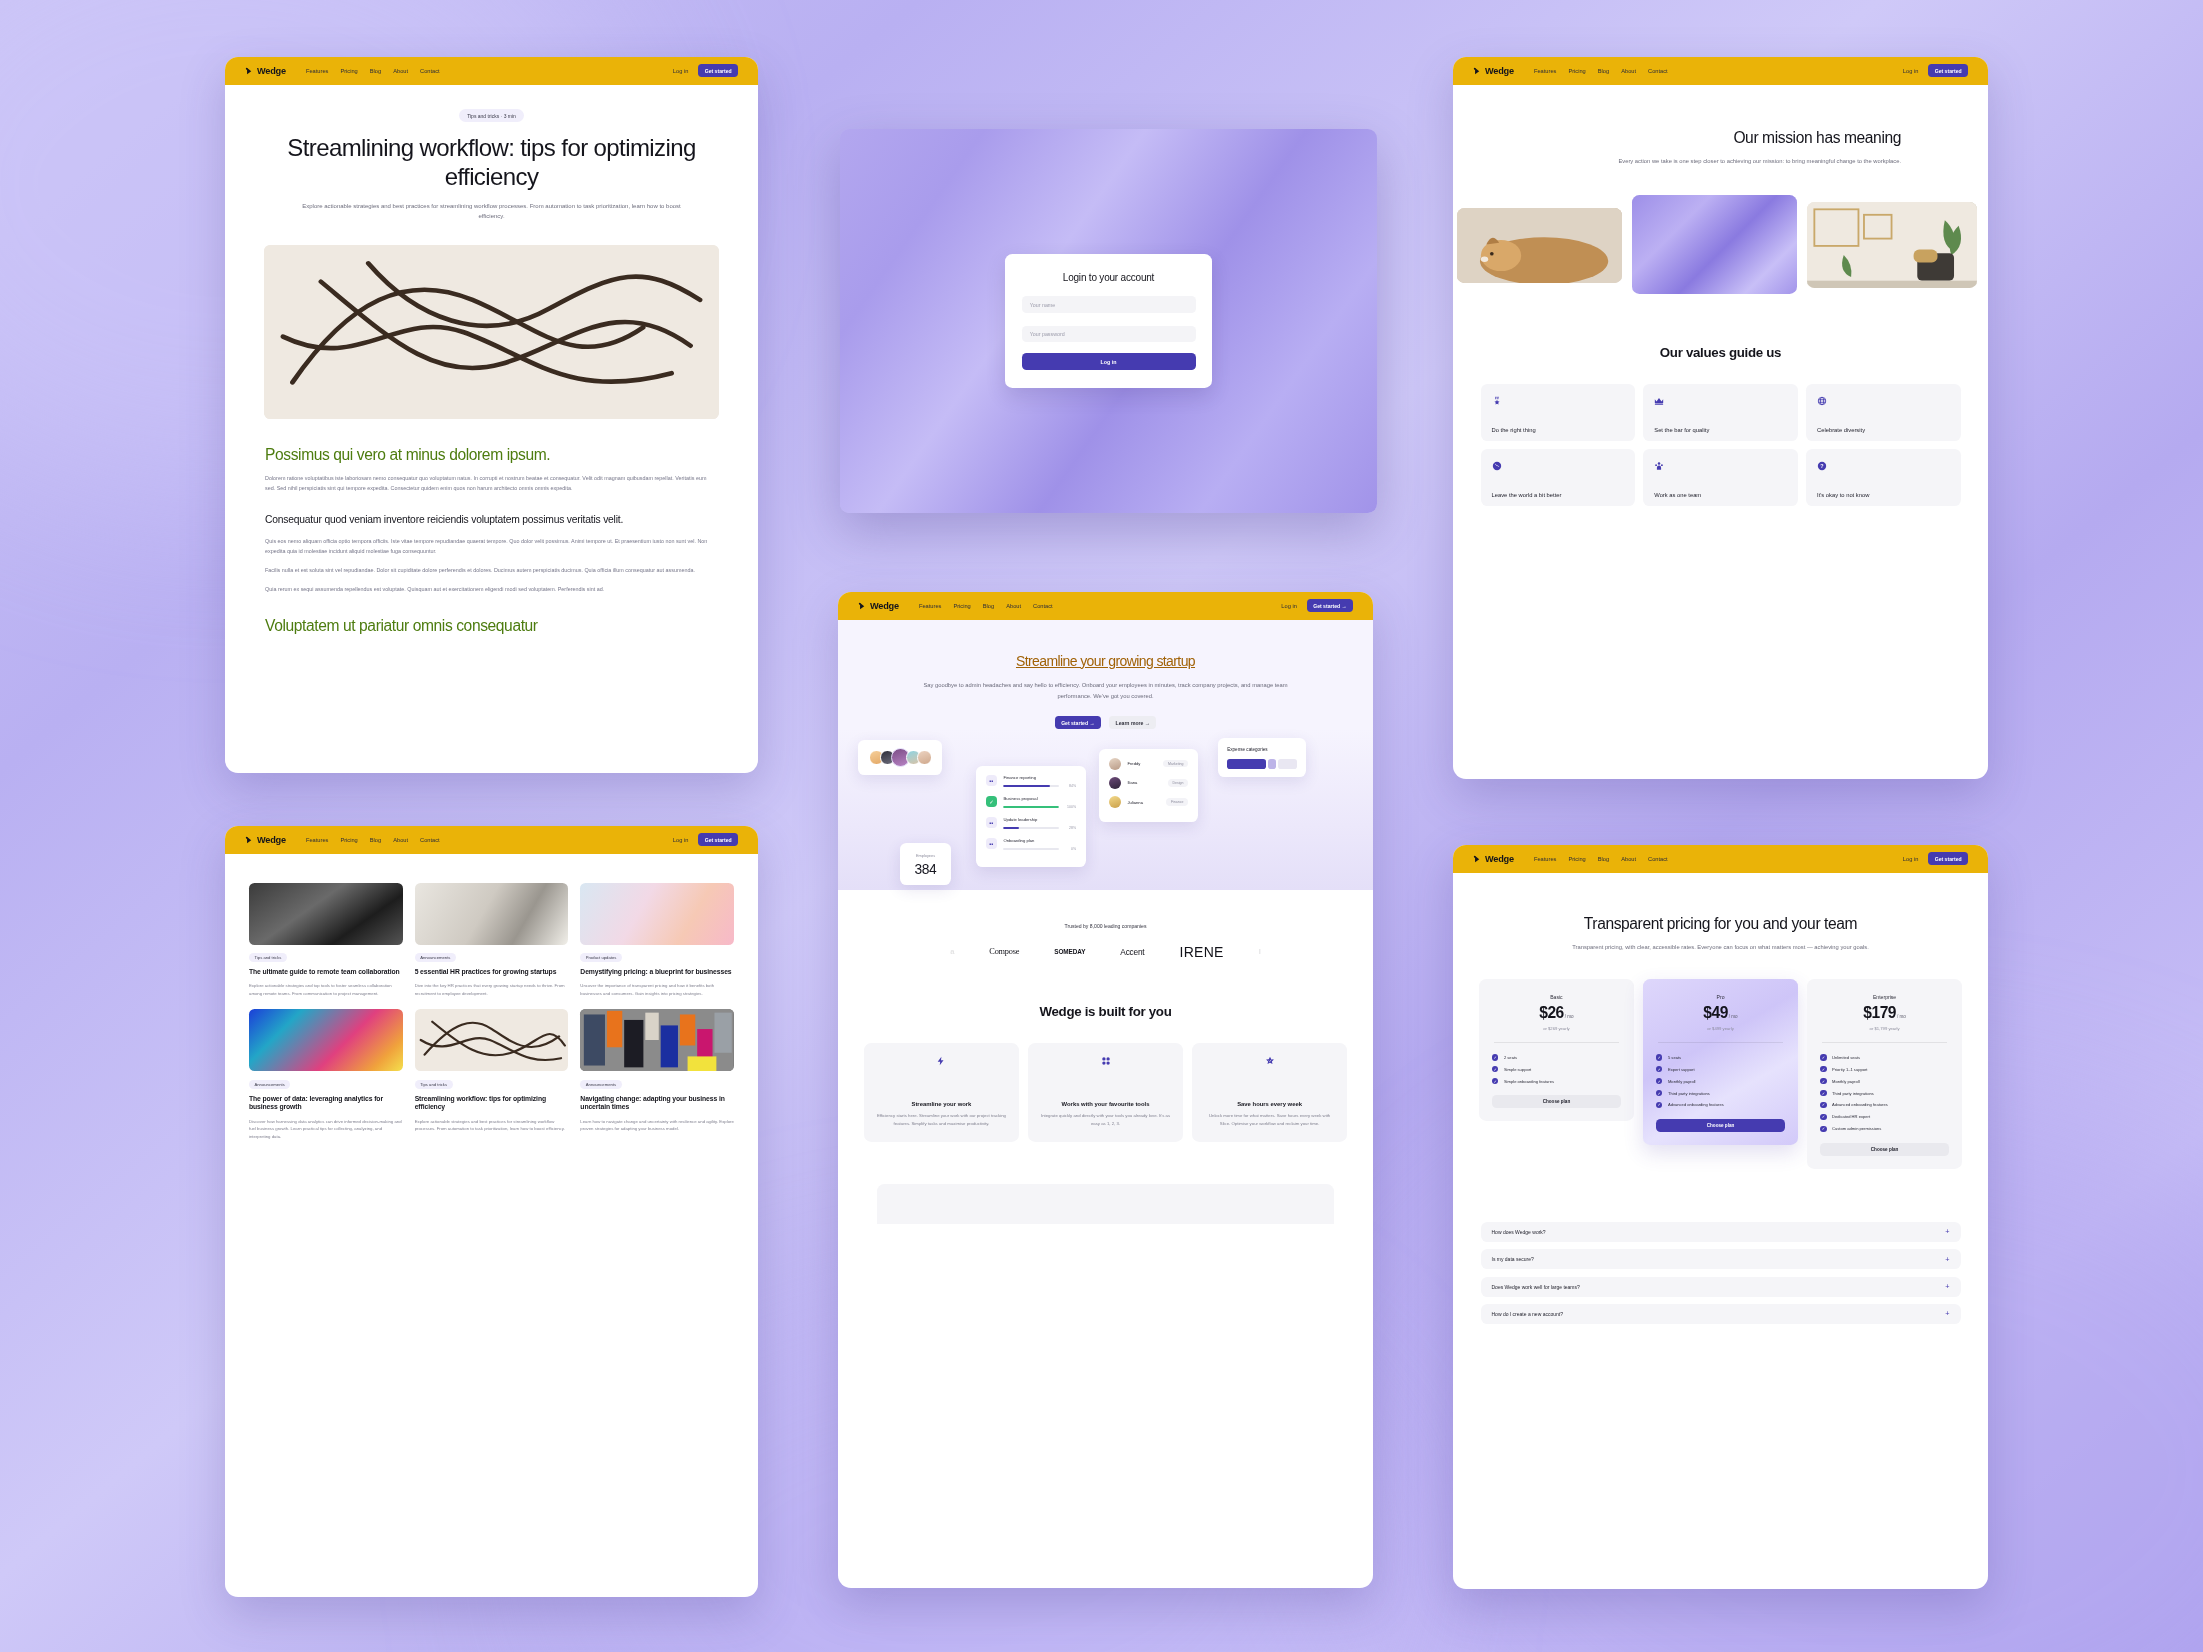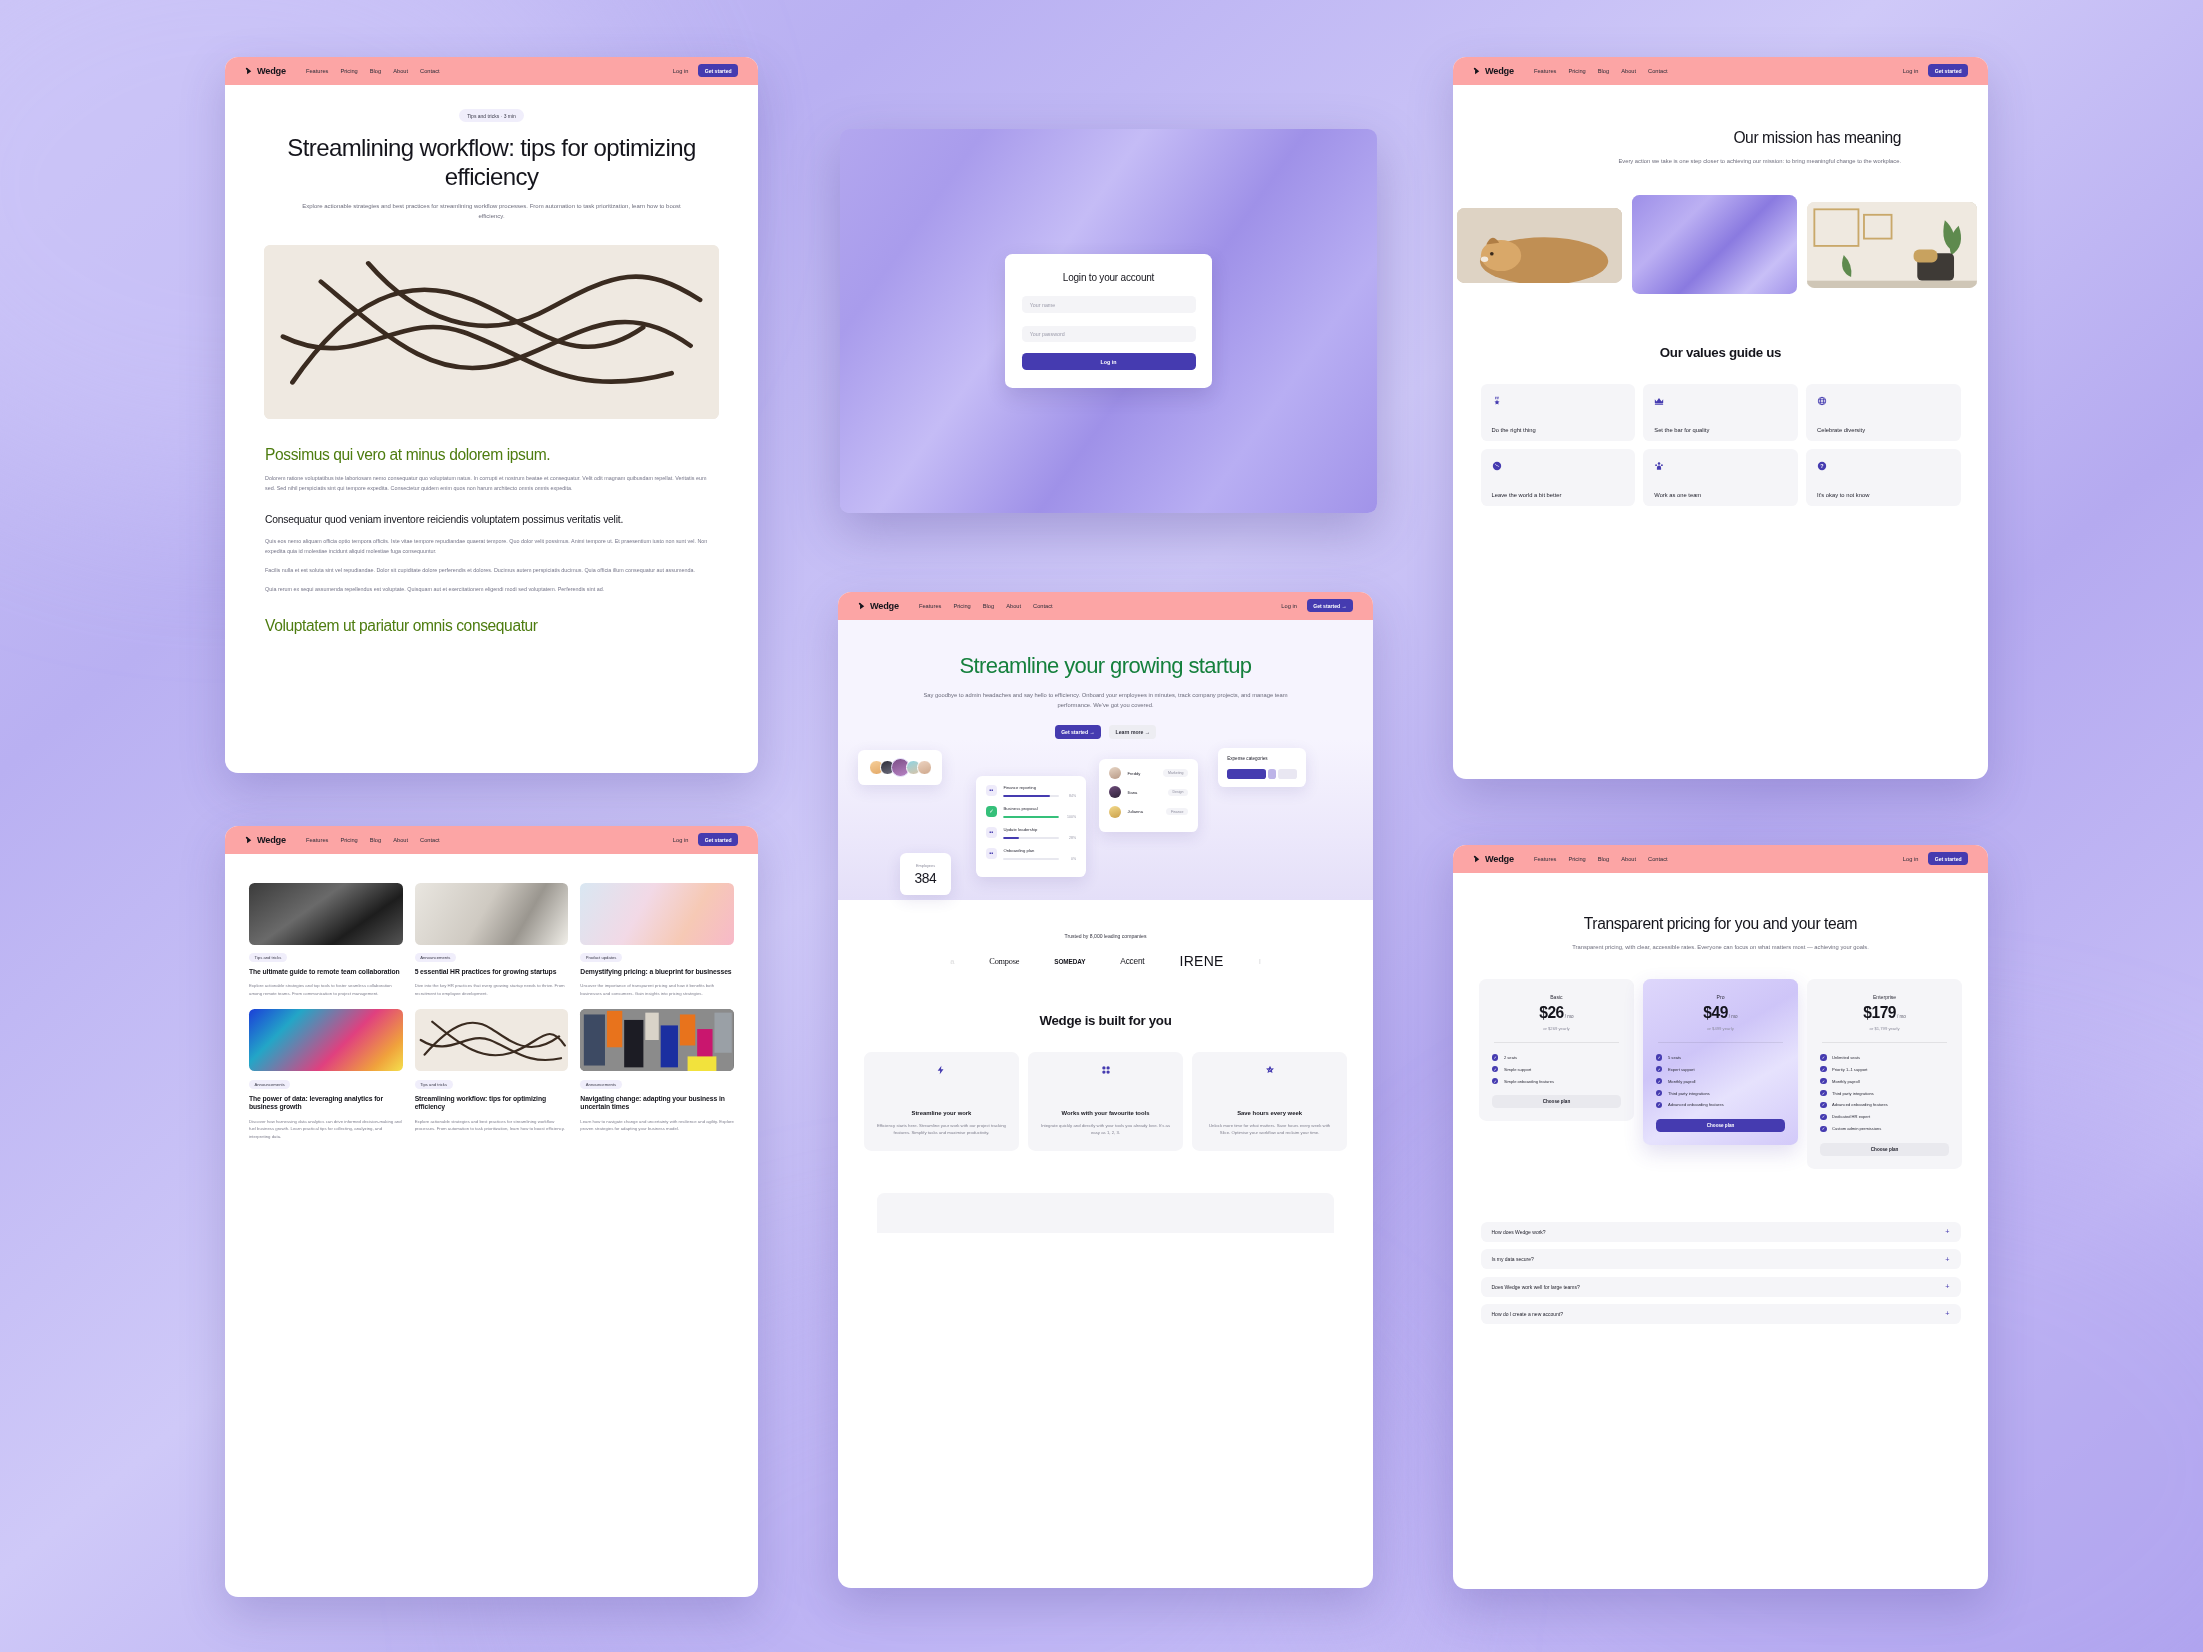--- a/index.html
+++ b/index.html
@@ -14,21 +14,21 @@
   .bgblob {
     position: absolute; border-radius: 50%; filter: blur(83px); opacity: .55;
   }
   .page {
     position: absolute; background: #fff; border-radius: 13px;
     box-shadow: 0 16.5px 46px rgba(60,45,130,.22);
     overflow: hidden;
   }
 
   
-  .nav { display: flex; align-items: center; padding: 0 20px; height: 27.5px; background: #fca5a5; text-align: center; }
+  .nav { display: flex; align-items: center; padding: 0 20px; height: 27.5px; background: #eab308; text-align: center; }
   .brand { display: flex; align-items: center; gap: 3.7px; font-weight: 700; font-size: 9.2px; color: #15151c; letter-spacing: -0.2px; }
   .brand svg { display:block; }
   .navlinks { display: flex; gap: 12px; margin-left: 20px; }
   .navlinks span { font-size: 5.7px; color: #2d2d38; }
   .navright { margin-left: auto; display: flex; align-items: center; gap: 10px; }
   .navright .login { font-size: 5.7px; color: #2d2d38; }
   .btn-primary {
     background: #453bb0; color: #fff; font-size: 5.1px; border-radius: 3.7px;
     padding: 3.7px 6.4px; display: inline-flex; align-items: center; gap: 2.8px; font-weight: 600;
   }
@@ -111,21 +111,21 @@
   }
   .cta-title { font-size: 12px; color: #15151c; letter-spacing: -0.3px; }
   .cta-sub { font-size: 6.4px; color: #3f3f4e; margin-top: 6.4px; }
   .cta-btn { margin-left: auto; background:#453bb0; color:#fff; font-size:5.5px; font-weight:600; padding:6.4px 12px; border-radius:4.6px; }
 
   
   #page-landing { left: 838px; top: 592px; width: 535px; height: 996px; }
   .hero {
     background: #f6f4fe; padding: 33px 73px 0; text-align: center;
   }
-  .hero-title { font-size: 22px; line-height: 1.2; color: #15803d; letter-spacing: -0.6px; font-weight:400;}
+  .hero-title { font-size: 14px; line-height: 1.2; color: #a16207; letter-spacing: -0.6px; font-weight:400;text-decoration:underline;}
   .hero-sub { font-size: 5.8px; line-height: 1.8; color: #6b6b7b; margin-top: 11px; padding: 0 9.2px;}
   .hero-btns { display: flex; justify-content: center; gap: 8.3px; margin-top: 14.7px; }
   .widgets { position: relative; height: 161px; background: linear-gradient(180deg,#f6f4fe 0%, #ece8fb 60%, #e4dff8 100%); }
   .w { position: absolute; background: #fff; border-radius: 6.4px; box-shadow: 0 4.6px 14.7px rgba(60,45,130,.12); }
   .w-avatars { left: 20px; top: 11px; width: 84px; height: 35px; display: flex; align-items: center; padding-left: 11px; }
   .av { width: 14.7px; height: 14.7px; border-radius: 50%; margin-left: -3.7px; border: 1.5px solid #fff; }
   .av:first-child { margin-left: 0; }
   .av.big { width: 19px; height: 19px; }
   .w-emp { left: 62px; top: 66px; width: 51px; height: 42px; text-align: center; padding-top: 10px; margin-top: 48px; }
   .w-emp .lbl { font-size: 3.9px; color: #8e8e9e; }

